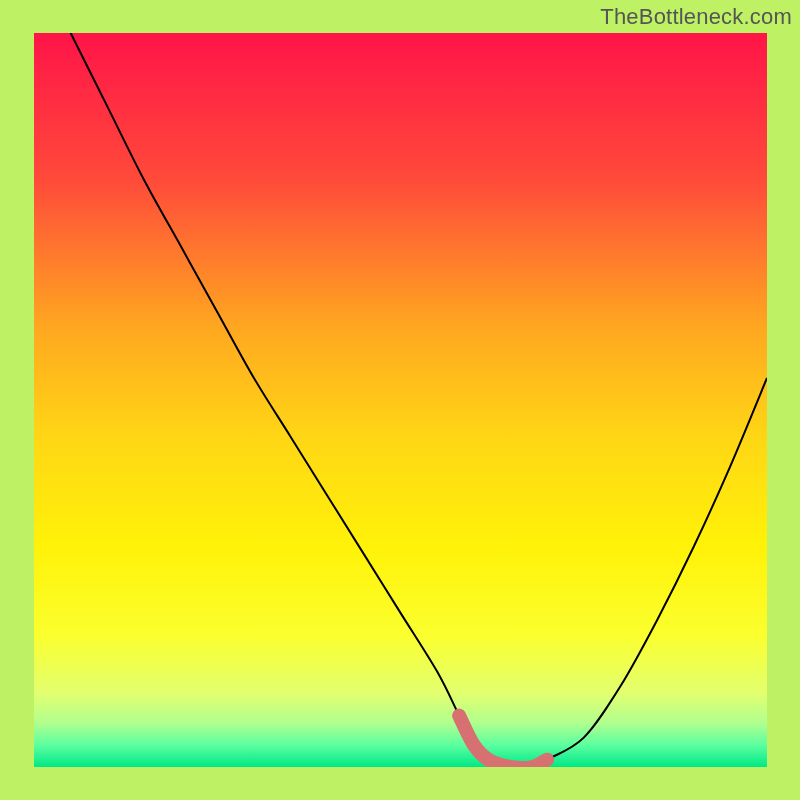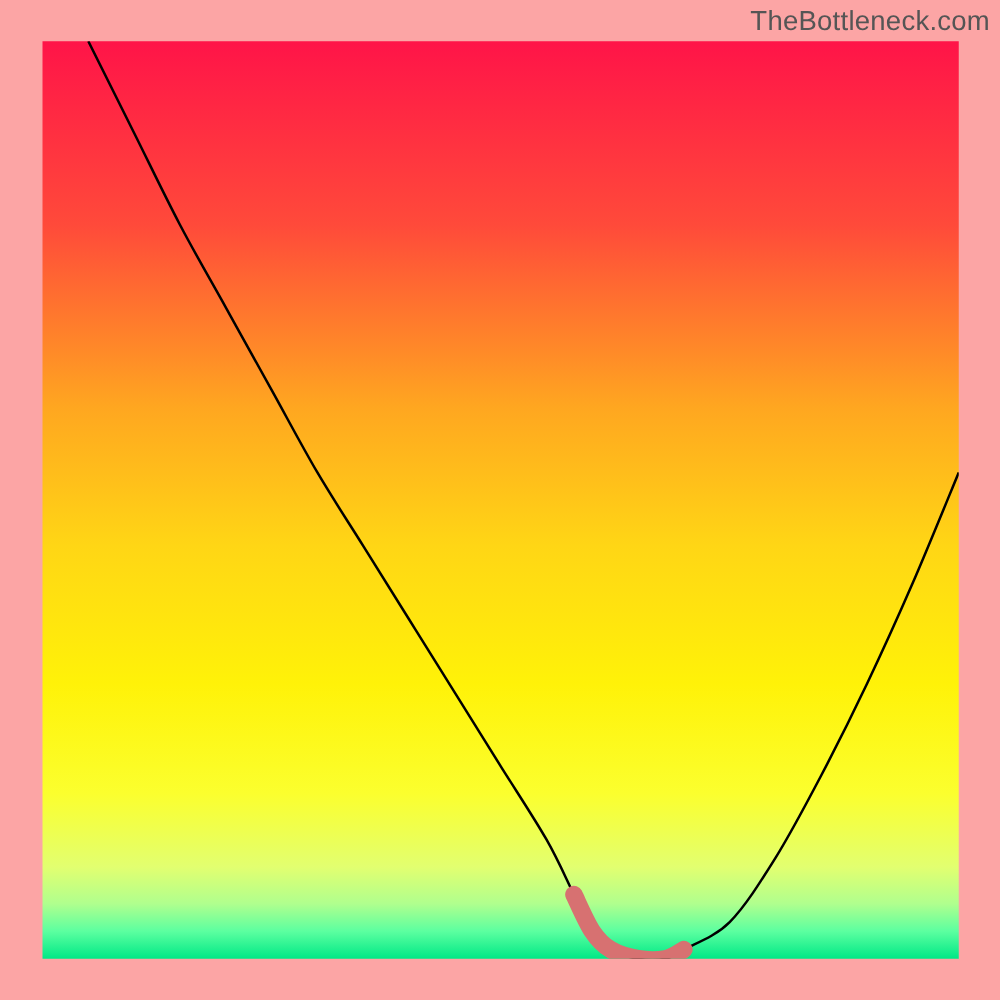--- a/index.html
+++ b/index.html
@@ -7,21 +7,21 @@
     padding: 0;
     width: 800px;
     height: 800px;
     overflow: hidden;
     background: #000;
   }
   .frame {
     position: relative;
     width: 800px;
     height: 800px;
-    background: #fca5a5;
+    background: #bef264;
   }
   .watermark {
     position: absolute;
     top: 4px;
     right: 8px;
     font-family: Arial, Helvetica, sans-serif;
     font-size: 22px;
     color: #555;
     letter-spacing: 0.2px;
     user-select: none;

